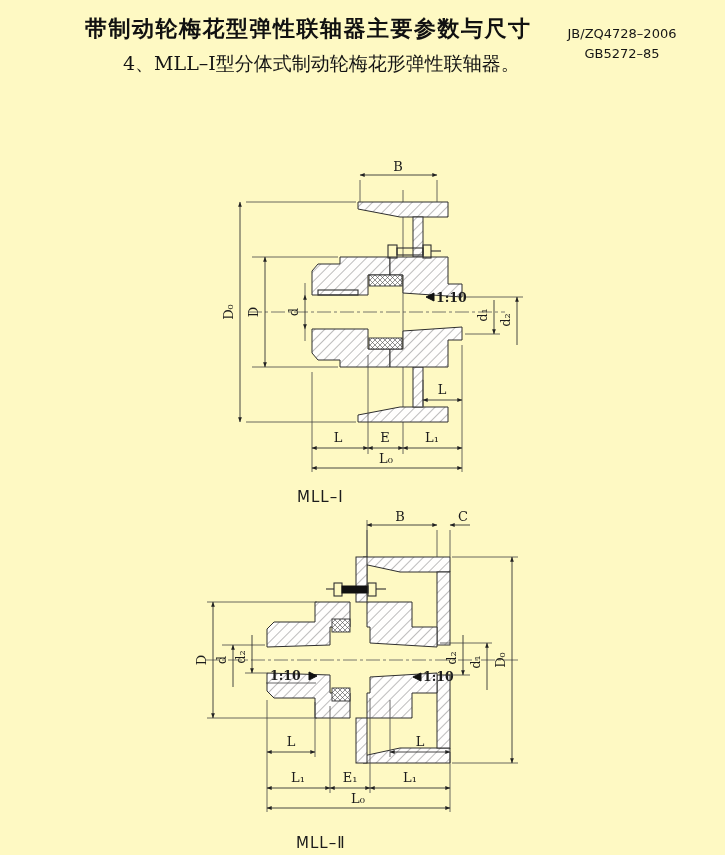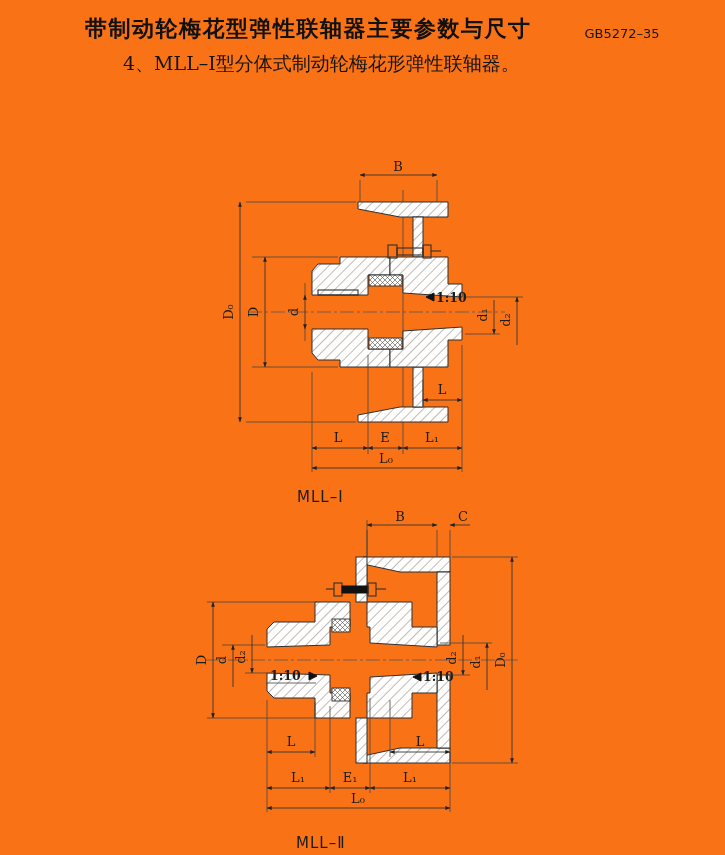--- a/index.html
+++ b/index.html
@@ -1,17 +1,17 @@
 <!DOCTYPE html>
 <html><head>
 <meta charset="utf-8">
 <style>
   html,body{margin:0;padding:0;}
   body{background:#e8e8e8;}
-  #page{position:relative;width:725px;height:855px;background:#f97316;overflow:hidden;
+  #page{position:relative;width:725px;height:855px;background:#fef9c3;overflow:hidden;
         font-family:"DejaVu Serif","Liberation Serif",serif;color:#1d1d1d;}
   .title{position:absolute;left:85px;top:14px;font-size:22px;font-weight:bold;
          letter-spacing:1.5px;font-family:"DejaVu Sans","Liberation Sans",sans-serif;color:#111;}
   .standards{position:absolute;left:556px;top:24px;width:132px;text-align:center;
              font-family:"DejaVu Sans","Liberation Sans",sans-serif;font-size:13px;
              line-height:20px;color:#161616;}
   .notes{position:absolute;left:78px;top:52px;font-size:19px;line-height:22px;color:#141414;margin-left:45px;}
   .note-line{white-space:nowrap;}
   svg text{font-family:"DejaVu Serif","Liberation Serif",serif;font-size:13px;fill:#1c1c1c;}
   svg text.cap{font-family:"DejaVu Sans","Liberation Sans",sans-serif;font-size:15px;letter-spacing:1px;}
@@ -24,21 +24,22 @@
   .cl{stroke:#555;stroke-width:0.8;fill:none;stroke-dasharray:14 3 3 3;}
   .blk{fill:#111;stroke:#111;}
 </style>
 </head>
 <body>
 
 <div id="page">
 
   <div class="title">带制动轮梅花型弹性联轴器主要参数与尺寸</div>
   <div class="standards">
-    <div>GB5272–35</div>
+    <div>JB/ZQ4728–2006</div>
+    <div>GB5272–85</div>
   </div>
 
   <div class="notes">
     <div class="note-line">4、MLL–Ⅰ型分体式制动轮梅花形弹性联轴器。</div>
   </div>
 
   <svg style="position:absolute;left:0;top:150px;" width="725" height="705" viewBox="0 150 725 705" xmlns="http://www.w3.org/2000/svg">
     <defs>
       <pattern id="hatch" width="7" height="7" patternUnits="userSpaceOnUse" patternTransform="rotate(45)">
         <rect width="7" height="7" fill="#fffefd"></rect>

